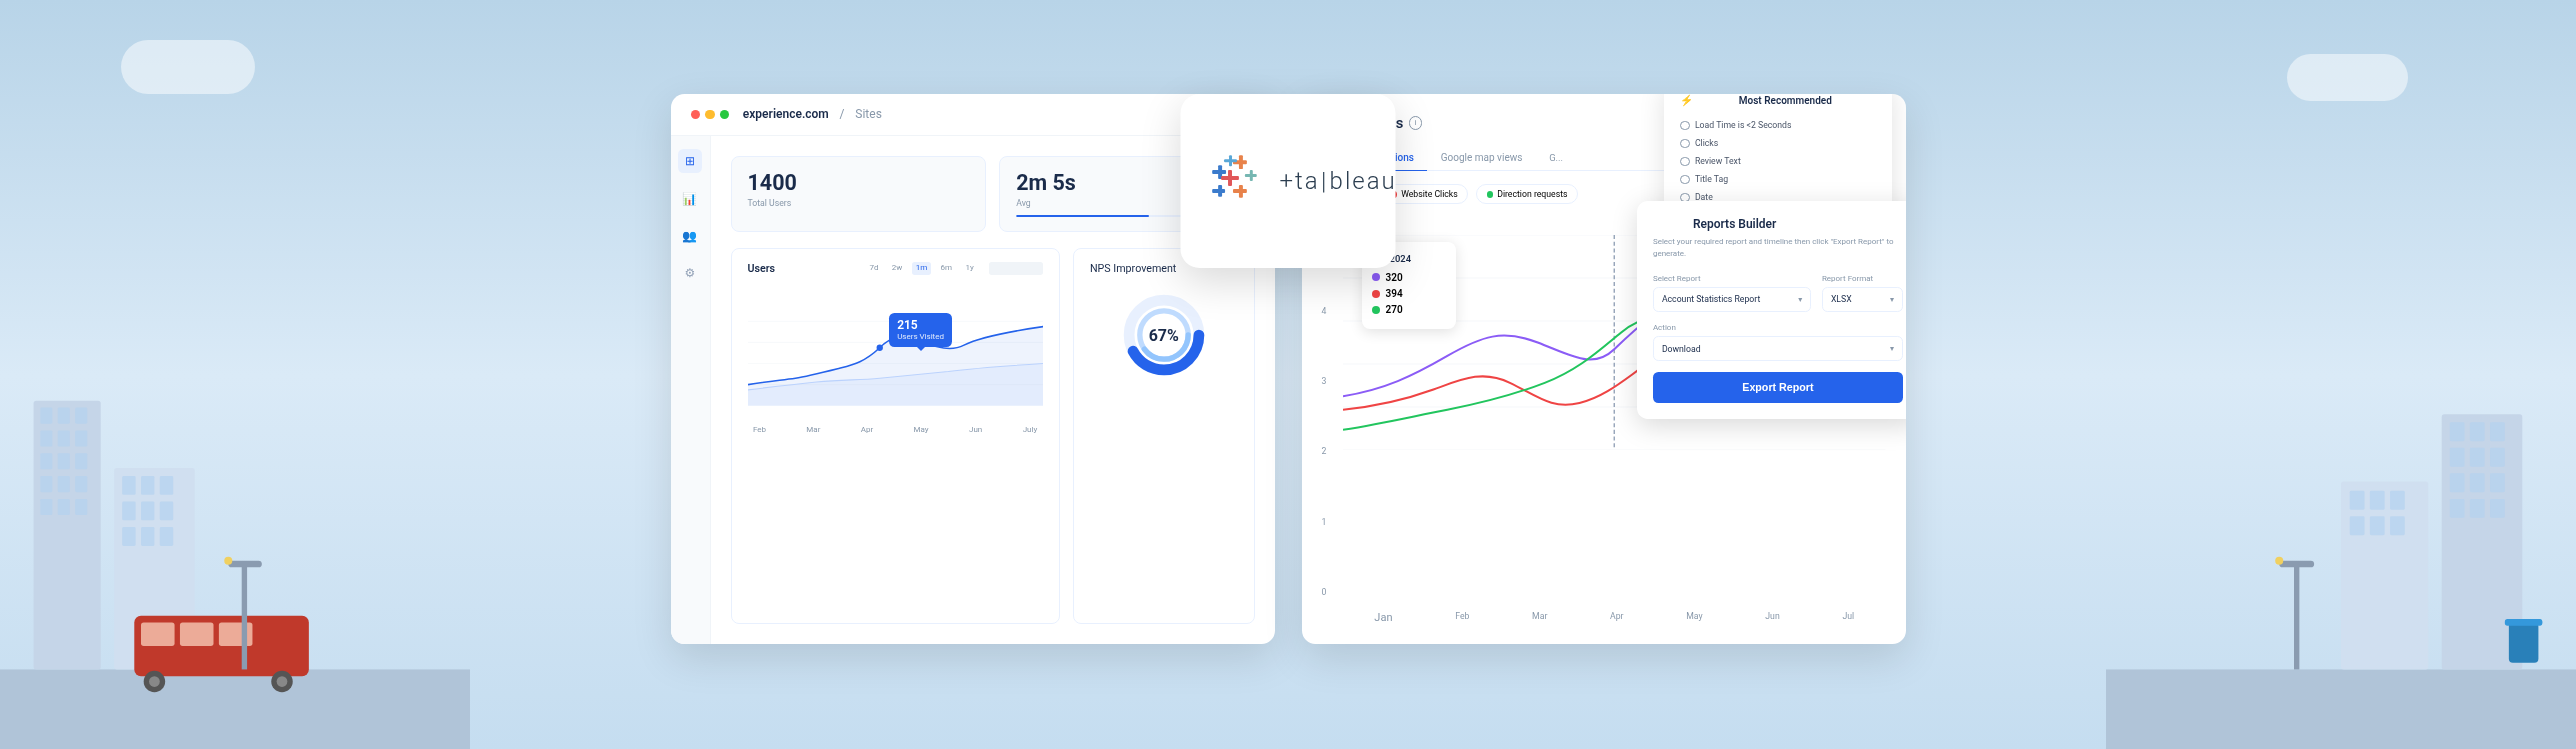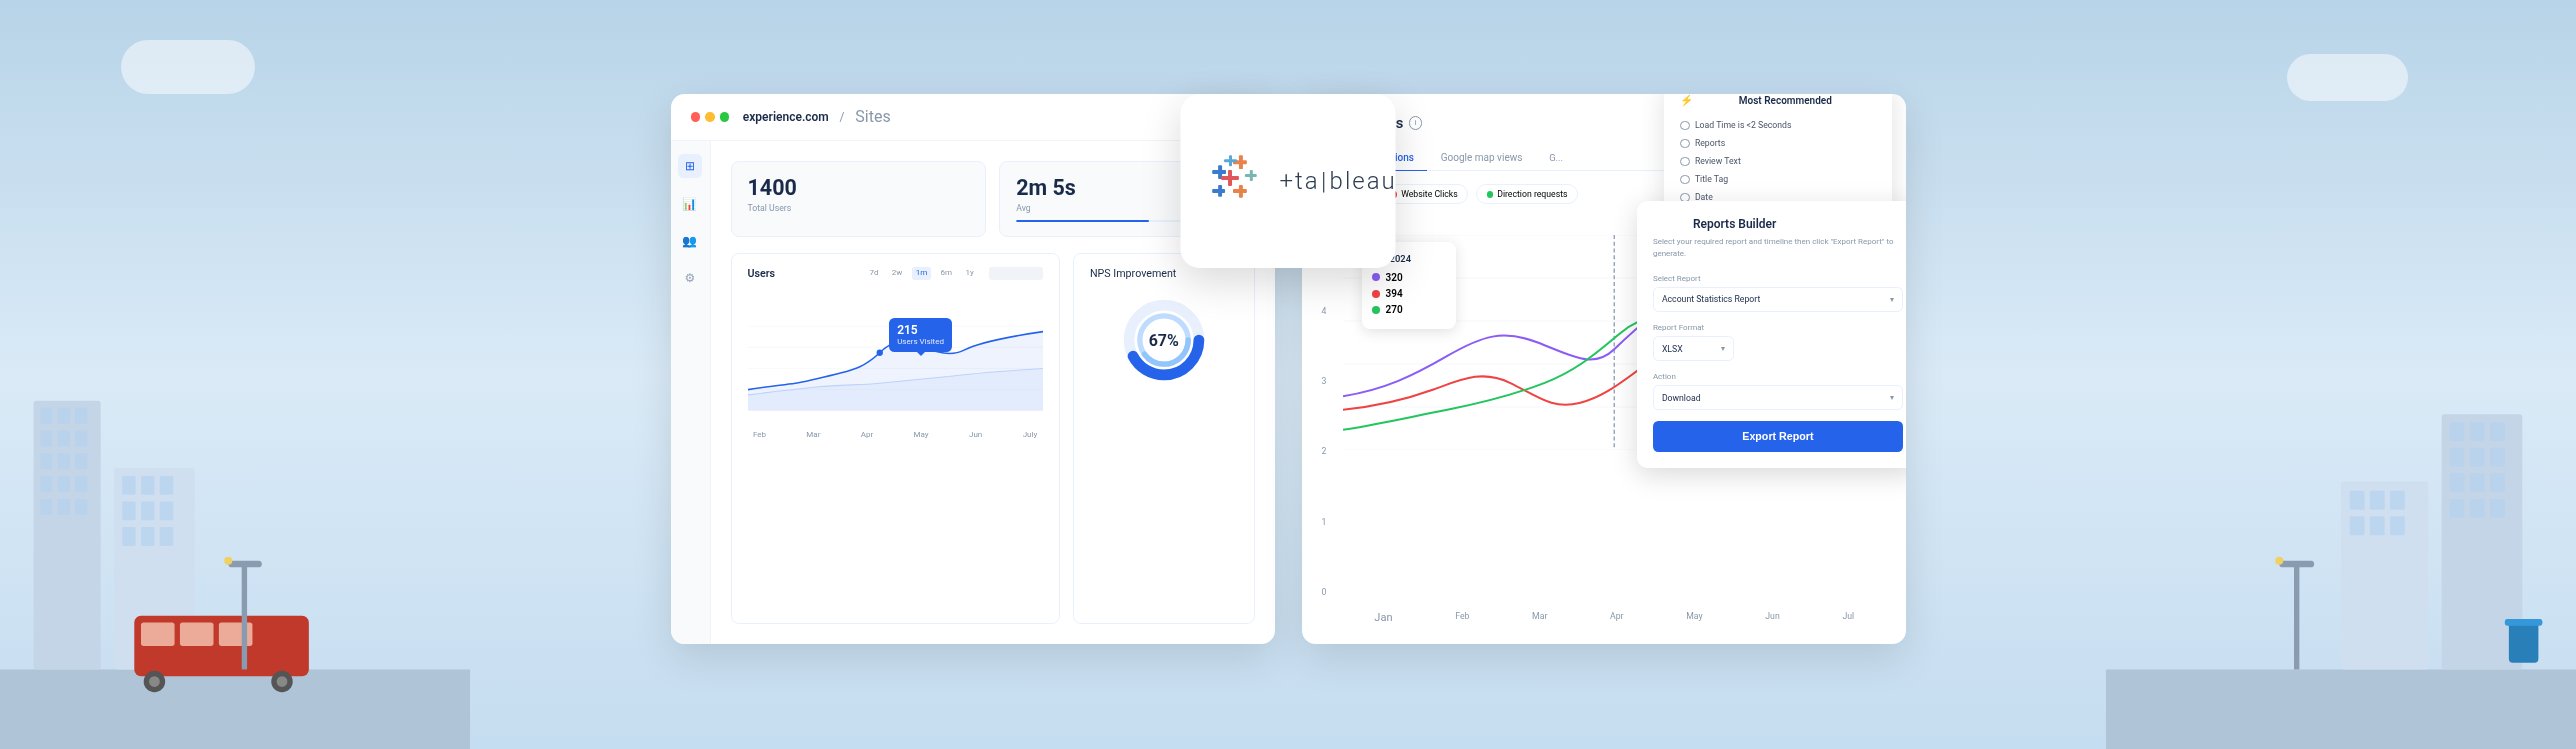--- a/index.html
+++ b/index.html
@@ -62,21 +62,21 @@
     }
 
     .breadcrumb-sep {
       color: #8898aa;
       margin: 0 5.4px;
       font-size: 12px;
     }
 
     .breadcrumb-text {
       color: #8898aa;
-      font-size: 16px;
+      font-size: 12px;
     }
 
     
     .dashboard-body {
       display: flex;
       flex: 1;
       overflow: hidden;
     }
 
     .sidebar {
@@ -400,21 +400,20 @@
       font-size: 8px;
       color: #8898aa;
       margin-bottom: 13.4px;
       line-height: 1.5;
     }
 
     .form-row {
       display: flex;
       gap: 10.7px;
       margin-bottom: 10.7px;
-      flex-direction: column;
     }
 
     .form-group {
       flex: 1;
     }
 
     .form-label {
       font-size: 8px;
       color: #8898aa;
       margin-bottom: 4px;
@@ -866,21 +865,21 @@
         <div class="recommended-header">
           <span class="lightning-icon">⚡</span>
           <span class="recommended-title">Most Recommended</span>
         </div>
         <div class="recommended-item">
           <div class="radio-dot"></div>
           <span>Load Time is &lt;2 Seconds</span>
         </div>
         <div class="recommended-item">
           <div class="radio-dot"></div>
-          <span>Reports</span>
+          <span>Clicks</span>
         </div>
         <div class="recommended-item">
           <div class="radio-dot"></div>
           <span>Review Text</span>
         </div>
         <div class="recommended-item">
           <div class="radio-dot"></div>
           <span>Title Tag</span>
         </div>
         <div class="recommended-item">

